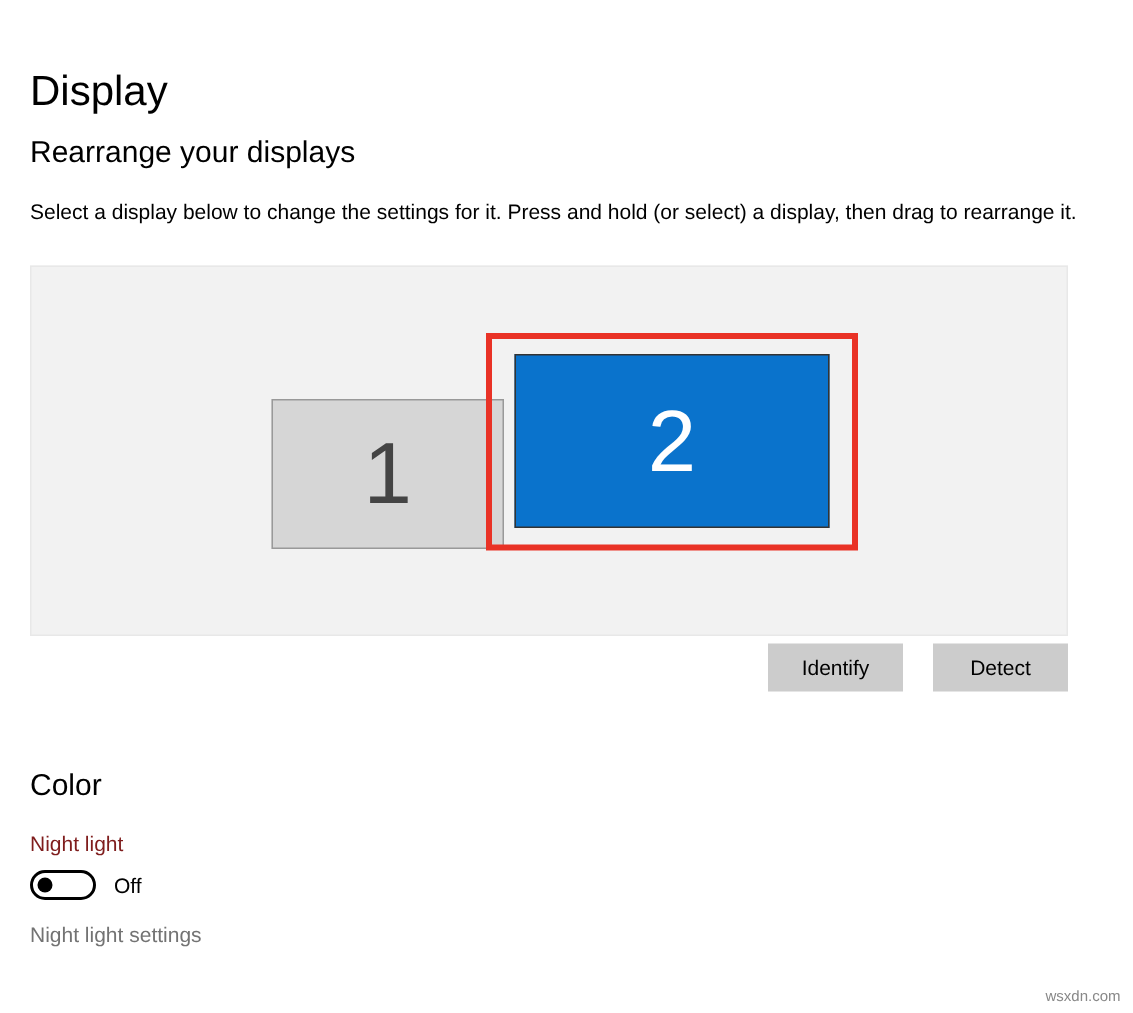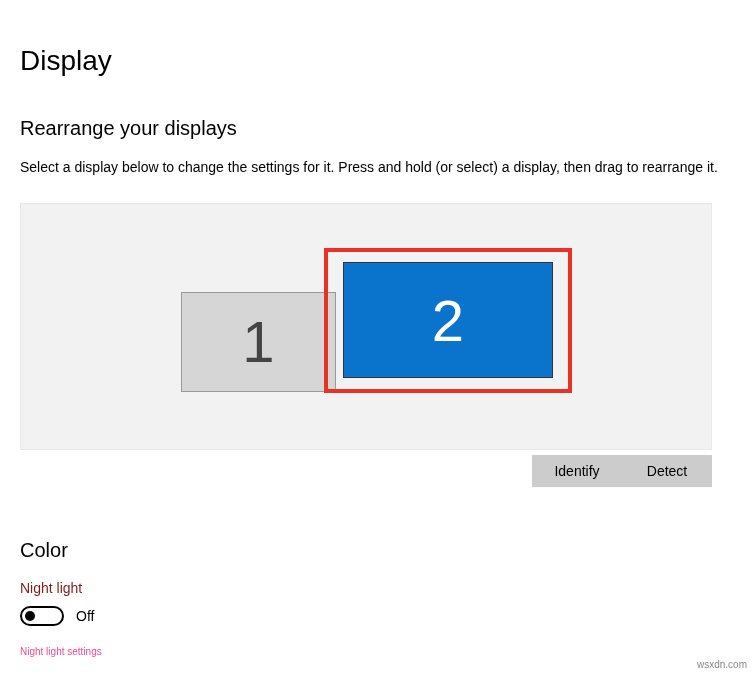--- a/index.html
+++ b/index.html
@@ -13,21 +13,21 @@
       padding: 20px;
       width: 755px;
       height: 675px;
       position: relative;
     }
     .page-title {
       font-size: 28px;
       font-weight: 400;
       color: #000;
       margin-top: 25px;
-      margin-bottom: 40px;
+      margin-bottom: 14px;
     }
     .section-heading {
       font-size: 20px;
       font-weight: 400;
       color: #000;
       margin-bottom: 18px;
     }
     .description {
       font-size: 14px;
       color: #000;
@@ -83,20 +83,21 @@
     }
     .display-2-label {
       font-size: 58px;
       font-weight: 300;
       color: #ffffff;
     }
     .button-row {
       width: 692px;
       display: flex;
       justify-content: flex-end;
+      gap: 20px;
       margin-top: 5px;
     }
     .action-button {
       width: 90px;
       height: 32px;
       background: #cccccc;
       border: none;
       font-size: 14px;
       color: #000;
       cursor: pointer;
@@ -132,22 +133,22 @@
       border-radius: 50%;
       position: absolute;
       left: 3px;
       top: 3px;
     }
     .toggle-state {
       font-size: 14px;
       color: #000;
     }
     .settings-link {
-      font-size: 10px;
-      color: #ec4899;
+      font-size: 14px;
+      color: #737373;
       cursor: pointer;
       text-decoration: none;
     }
     .watermark {
       position: absolute;
       bottom: 5px;
       right: 8px;
       font-size: 10px;
       color: #888;
     }

